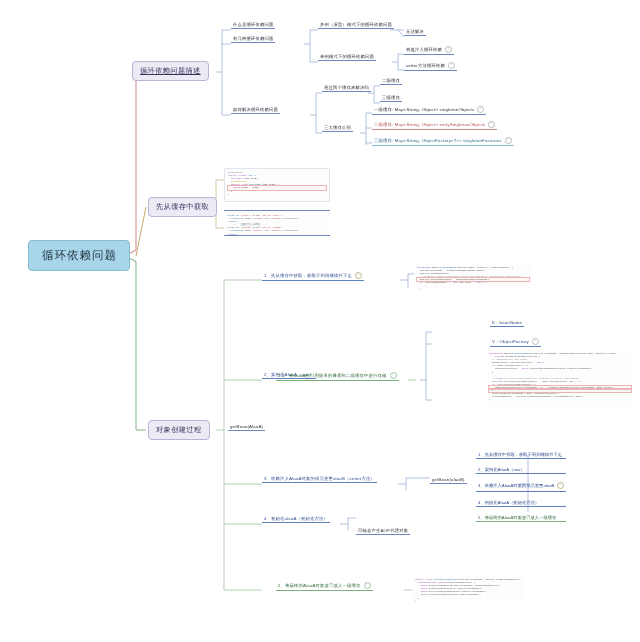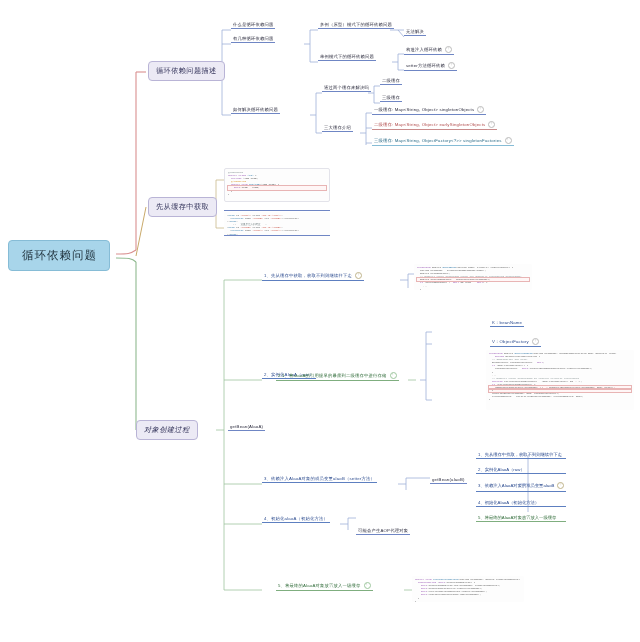--- a/index.html
+++ b/index.html
@@ -83,23 +83,23 @@
 
     <path d="M400,280 L408,280 M408,274 L408,288 M408,274 L414,274" stroke="#9fb0d8" stroke-width=".8" fill="none"></path>
     <path d="M408,380 L416,380" stroke="#9fc4a0" stroke-width=".8" fill="none"></path>
     <path d="M420,380 L426,380 M426,332 L426,400 M426,332 L432,332 M426,344 L432,344 M426,400 L432,400" stroke="#9fb0d8" stroke-width=".8" fill="none"></path>
     <path d="M398,484 L406,484 M406,478 L406,490 M406,478 L430,478" stroke="#9fb0d8" stroke-width=".8" fill="none"></path>
     <path d="M340,524 L348,524 M348,518 L348,530 M348,518 L356,518" stroke="#9fb0d8" stroke-width=".8" fill="none"></path>
     <path d="M404,590 L412,590" stroke="#9fc4a0" stroke-width=".8" fill="none"></path>
     <path d="M520,484 L528,484 M528,455 L528,512" stroke="#9fb0d8" stroke-width=".8" fill="none"></path>
   </svg>
 
-  <div class="node root" style="left:8px;top:240px;padding-left:13px;">循环依赖问题</div>
-
-  <div class="node l1" style="left:148px;top:61px;">循环依赖问题描述</div>
+  <div class="node root" style="left:28px;top:240px;padding-left:13px;">循环依赖问题</div>
+
+  <div class="node l1" style="left:132px;top:61px;text-decoration:underline;">循环依赖问题描述</div>
   <div class="node ul b" style="left:231px;top:22px;">什么是循环依赖问题</div>
   <div class="node ul b" style="left:231px;top:36px;">有几种循环依赖问题</div>
   <div class="node ul b" style="left:231px;top:107px;">如何解决循环依赖问题</div>
 
   <div class="node ul b" style="left:318px;top:22px;">多例（原型）模式下的循环依赖问题</div>
   <div class="node ul b" style="left:404px;top:29px;">无法解决</div>
   <div class="node ul b" style="left:318px;top:54px;">单例模式下的循环依赖问题</div>
   <div class="node ul b" style="left:404px;top:46px;">
     <span>构造注入循环依赖</span><span class="badge gray">!</span>
   </div>
@@ -139,21 +139,21 @@
     <div class="ln">&lt;<span class="fn">bean</span> id=<span class="st">"alaoA"</span> class=<span class="st">"cn.it.AlaoA"</span>&gt;</div>
     <div class="ln">&nbsp;&nbsp;&lt;<span class="fn">property</span> name=<span class="st">"alaoB"</span> ref=<span class="st">"alaoB"</span>&gt;&lt;/property&gt;</div>
     <div class="ln">&lt;/<span class="fn">bean</span>&gt;</div>
     <div class="ln cm">&nbsp;&nbsp;&nbsp;&nbsp;&lt;!-- 这里是注入的配置 --&gt;</div>
     <div class="ln">&lt;<span class="fn">bean</span> id=<span class="st">"alaoB"</span> class=<span class="st">"cn.it.AlaoB"</span>&gt;</div>
     <div class="ln">&nbsp;&nbsp;&lt;<span class="fn">property</span> name=<span class="st">"alaoA"</span> ref=<span class="st">"alaoA"</span>&gt;&lt;/property&gt;</div>
     <div class="ln">&lt;/<span class="fn">bean</span>&gt;</div>
   </div>
   <div class="node ul b" style="left:224px;top:229px;width:106px;">&nbsp;</div>
 
-  <div class="node l1" style="left:136px;top:420px;font-style:italic;">对象创建过程</div>
+  <div class="node l1" style="left:148px;top:420px;">对象创建过程</div>
 
   <div class="node ul bl" style="left:262px;top:272px;">
     <span>1、先从缓存中获取，获取不到则继续往下走</span><span class="badge">!</span>
   </div>
   <div class="code" style="left:414px;top:264px;width:118px;height:26px;border:none;">
     <div class="ln"><span class="kw">protected</span> Object <span class="fn">doGetBean</span>(String name, Class&lt;T&gt; requiredType) {</div>
     <div class="ln">&nbsp;&nbsp;String beanName = transformedBeanName(name);</div>
     <div class="ln">&nbsp;&nbsp;Object beanInstance;</div>
     <div class="ln cm">&nbsp;&nbsp;// Eagerly check singleton cache for manually registered singletons.</div>
     <div class="ln hl">&nbsp;&nbsp;Object sharedInstance = getSingleton(beanName);</div>

